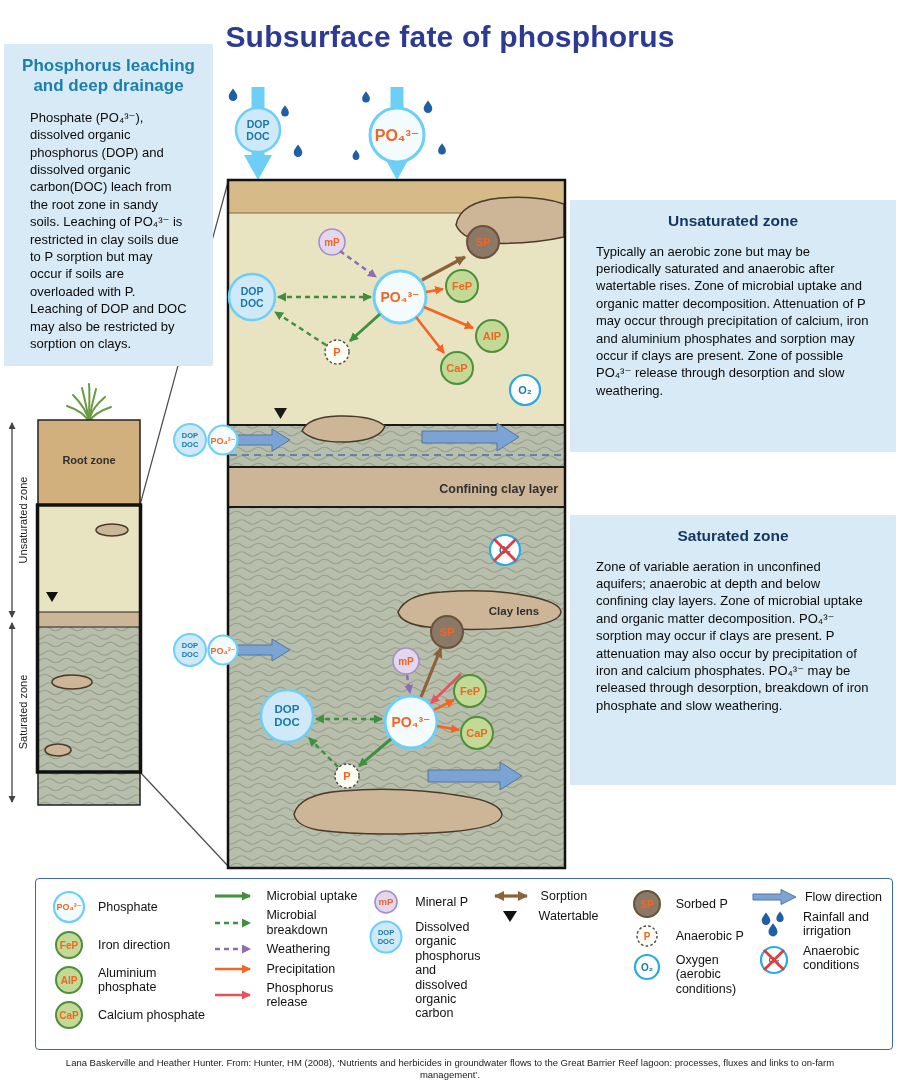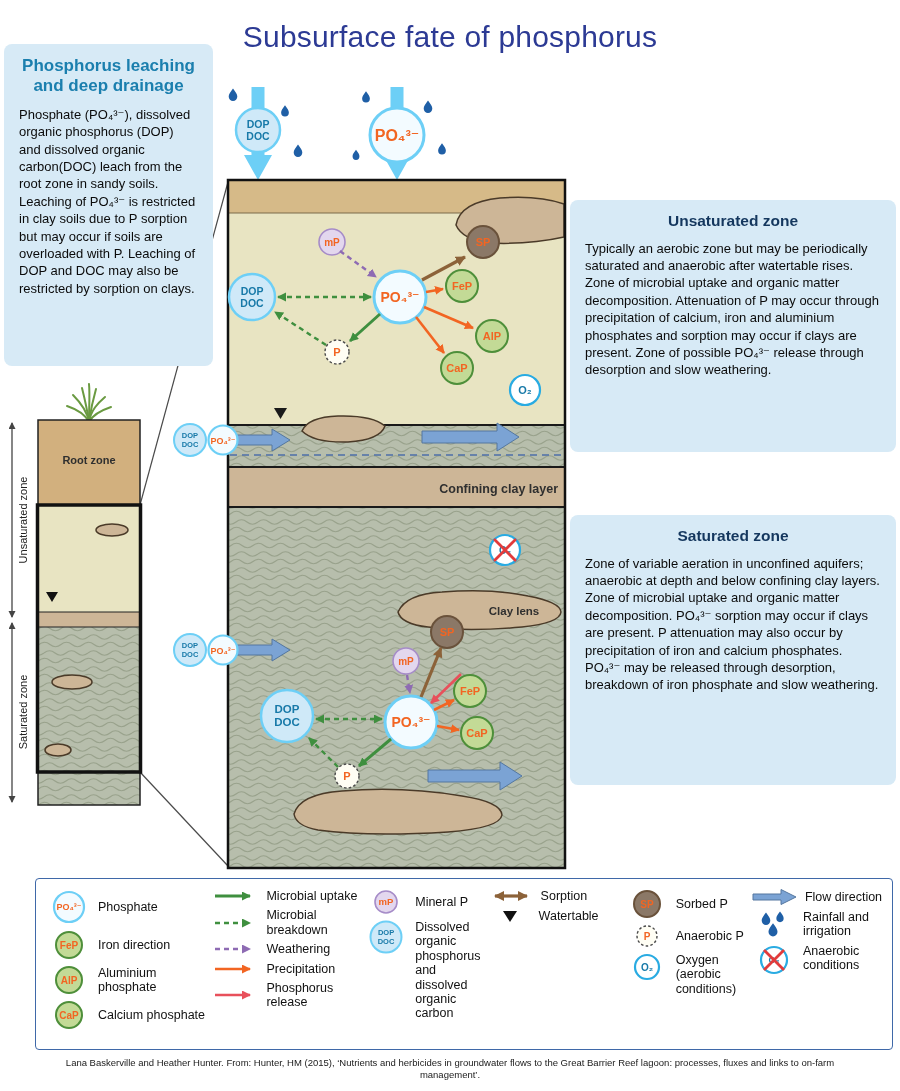--- a/index.html
+++ b/index.html
@@ -1,23 +1,23 @@
 <!DOCTYPE html>
 <html><head>
 <meta charset="utf-8">
 <style>
   html,body{margin:0;padding:0;background:#fff;}
   .page{position:relative;width:900px;height:1091px;background:#fff;overflow:hidden;
         font-family:"Liberation Sans","DejaVu Sans",sans-serif;}
   .title{position:absolute;top:0;left:0;width:100%;text-align:center;
-         font-size:30px;font-weight:normal;color:#2c3a94;letter-spacing:.2px;}
-  .infobox{position:absolute;background:#d7eaf6;border-radius:8px;
+         font-size:30px;font-weight:bold;color:#2c3a94;letter-spacing:.2px;}
+  .infobox{position:absolute;background:#d7eaf6;border-radius:1px;
            padding:10px 14px;box-sizing:border-box;}
   .infobox h2{margin:2px 0 9px;text-align:center;line-height:1.2;}
-  .infobox p{margin:1px;font-size:13px;line-height:1.34;color:#0b0b0b;}
+  .infobox p{margin:12px;font-size:13px;line-height:1.34;color:#0b0b0b;}
   .leftbox{left:4px;top:44px;width:209px;height:322px;}
   .leftbox h2{font-size:17px;color:#1b7fae;}
   .rightbox h2{font-size:15.5px;color:#14375e;}
   .unsatbox{left:570px;top:200px;width:326px;height:252px;}
   .satbox{left:570px;top:515px;width:326px;height:270px;}
   .abs{position:absolute;}
   svg text{font-family:"Liberation Sans","DejaVu Sans",sans-serif;}
   
   .po4c{fill:#f3fbff;stroke:#6dcff6;stroke-width:3;}
   .po4s{fill:#f3fbff;stroke:#6dcff6;stroke-width:2.2;}
@@ -490,15 +490,15 @@
               <circle r="13" class="o2c"></circle>
               <text class="tt" font-size="9" y="3">O₂</text>
               <path class="xred" d="M-10,-10 L10,10 M-10,10 L10,-10"></path>
             </svg>
           </span>
         <span class="lb">Anaerobic conditions</span>
       </div>
     </div>
   </div>
 
-  <div class="citation">Lana Baskerville and Heather Hunter.  From: Hunter, HM (2015), ‘Nutrients and herbicides in groundwater flows to the Great Barrier Reef lagoon: processes, fluxes and links to on-farm management’.</div>
+  <div class="citation">Lana Baskerville and Heather Hunter.  From: Hunter, HM (2008), ‘Nutrients and herbicides in groundwater flows to the Great Barrier Reef lagoon: processes, fluxes and links to on-farm management’.</div>
 
 </div>
 
 </body></html>

